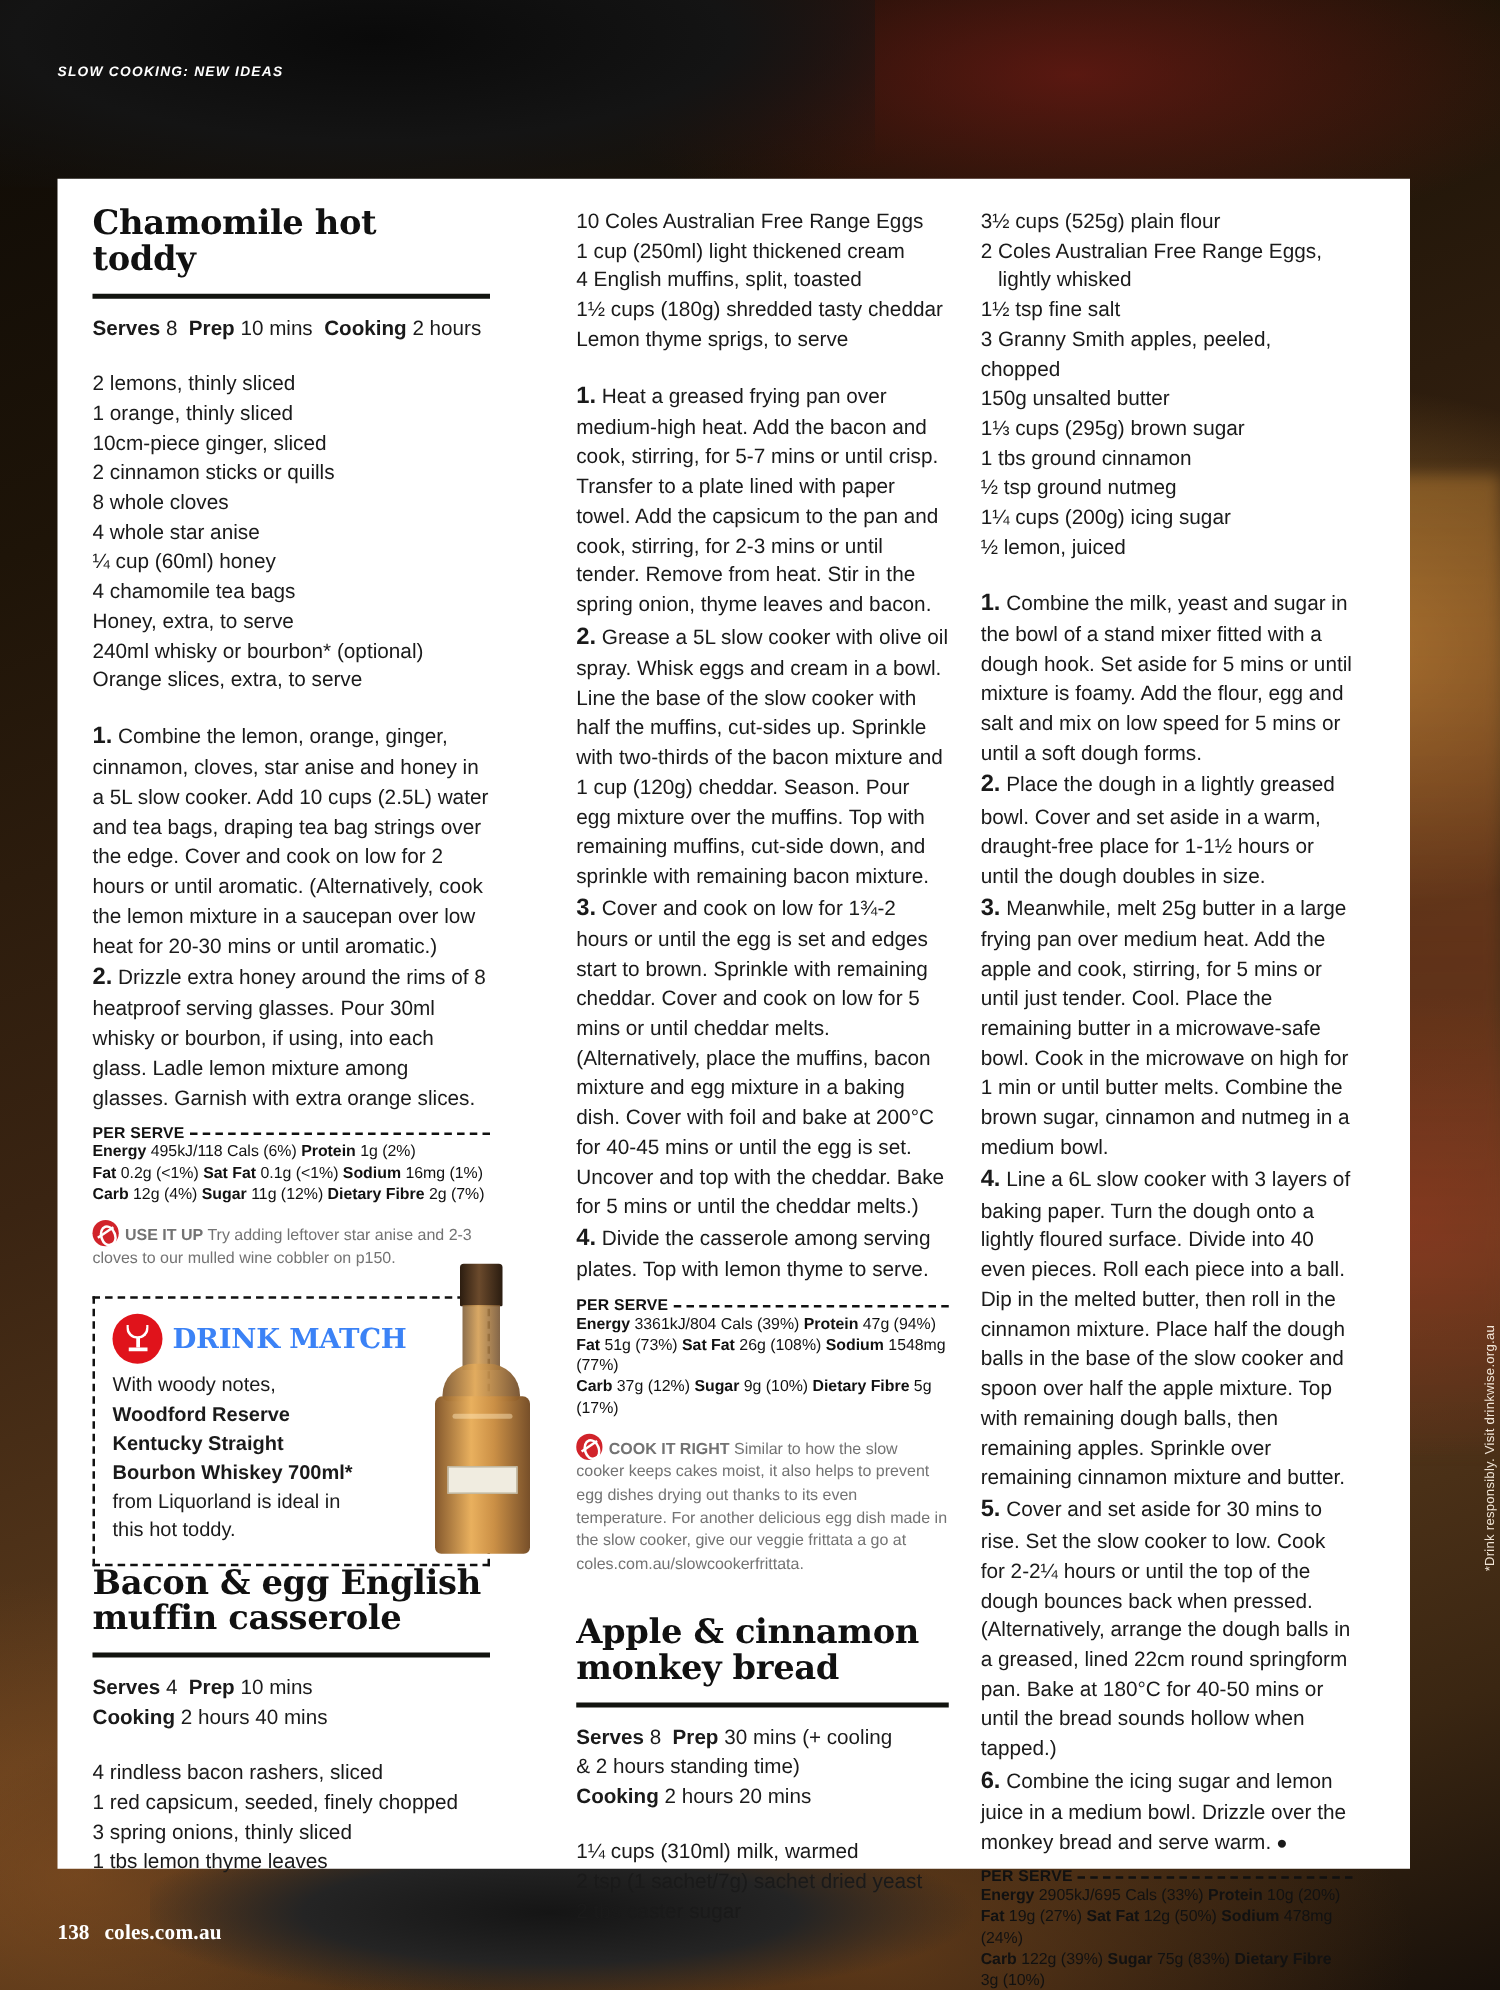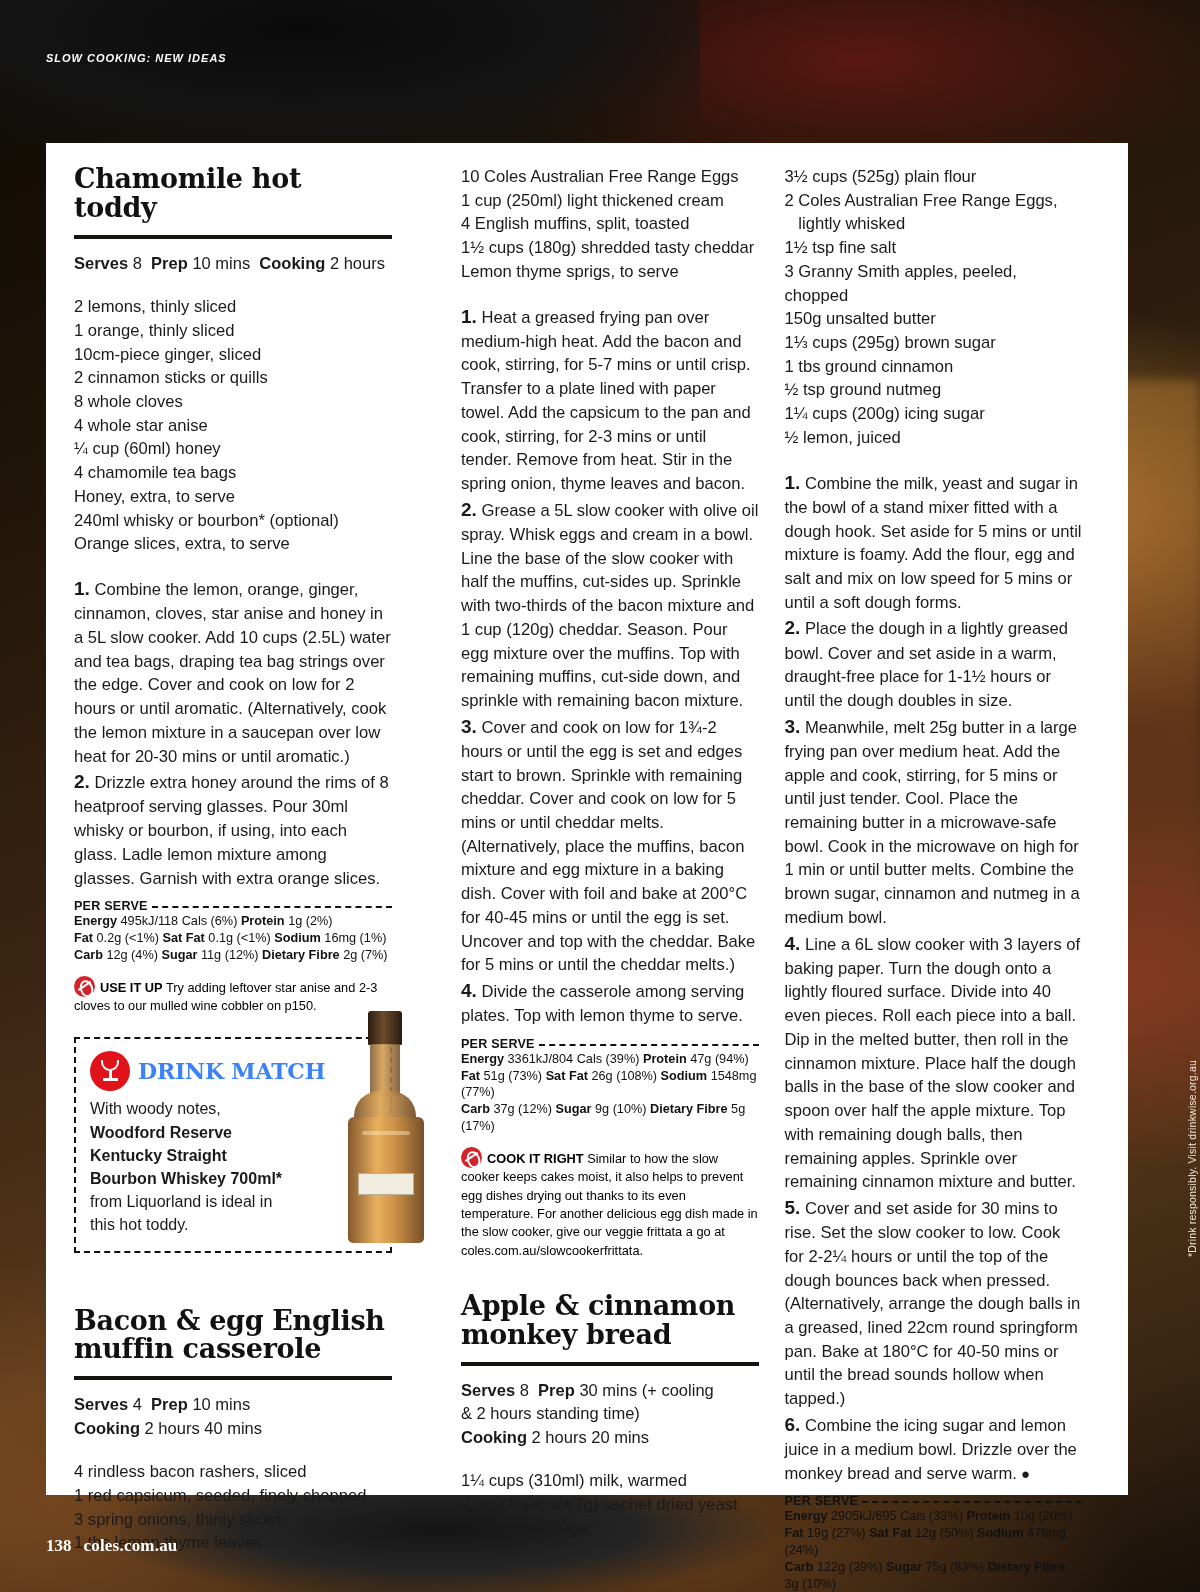--- a/index.html
+++ b/index.html
@@ -138,21 +138,21 @@
     line-height: 1.32;
     color: #111;
   }
   .ps-line b { font-weight: bold; }
 
   
   .tip {
     margin-top: 12px;
     font-size: 12.8px;
     line-height: 1.44;
-    color: #000000;
+    color: #737373;
     position: relative;
   }
   .tip .badge {
     display: inline-block;
     width: 21px; height: 21px;
     border-radius: 50%;
     background: #d1232a;
     vertical-align: -5px;
     margin-right: 5px;
     position: relative;
@@ -374,21 +374,21 @@
           <div id="bottle">
             <span class="cap"></span>
               <span class="neck"></span>
               <span class="shoulder"></span>
             <span class="body"></span>
               <span class="emboss"></span>
               <span class="label"></span>
           </div>
         </div>
 
-        <div style="margin-top:54px;">
+        <div style="">
           <div class="recipe-title">Bacon &amp; egg English muffin casserole</div>
           <div class="title-rule"></div>
           <div class="meta">
             <b>Serves</b>
             <span>4</span>&nbsp;
             <b>Prep</b>
             <span>10 mins</span><br>
             <b>Cooking</b>
             <span>2 hours 40 mins</span>
           </div>

